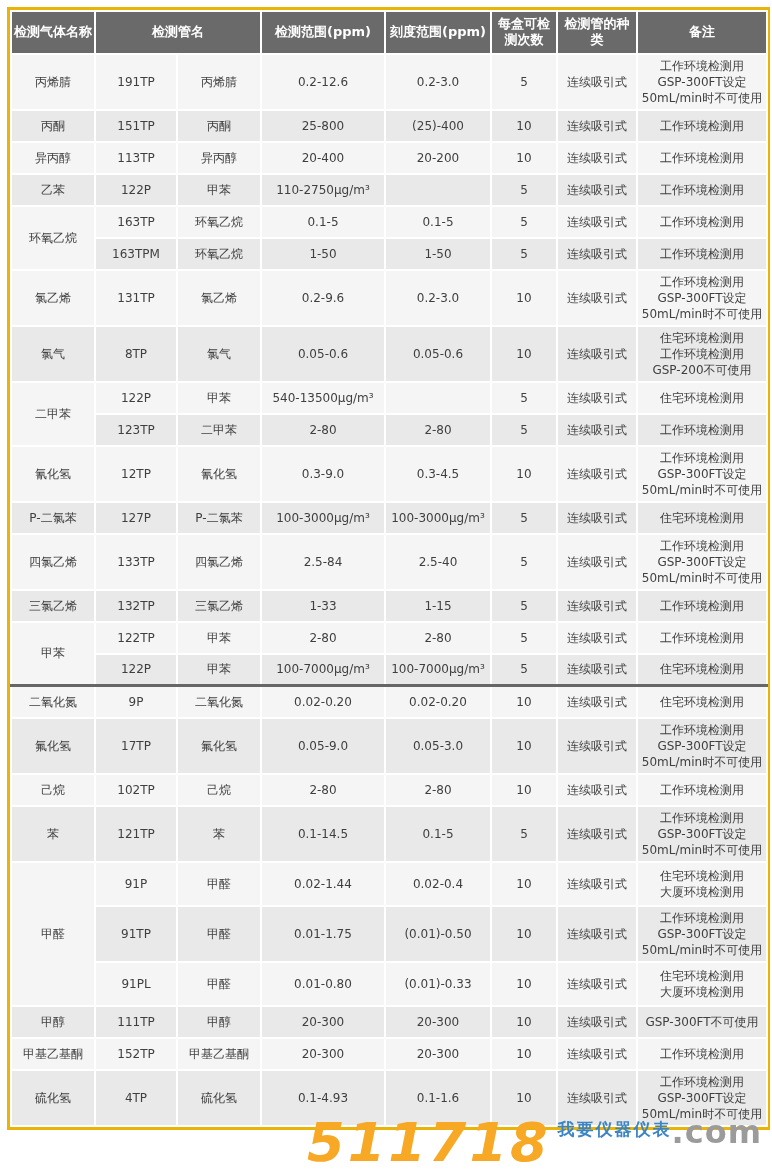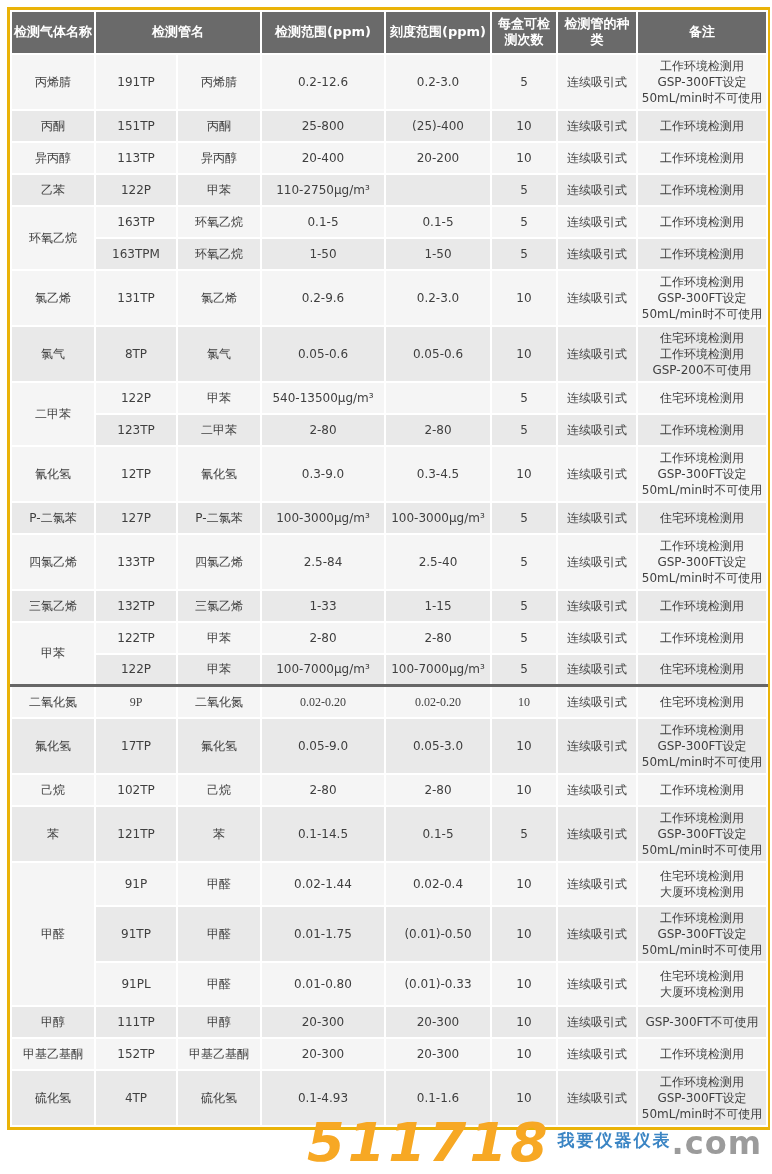--- a/index.html
+++ b/index.html
@@ -22,25 +22,25 @@
     border:2px solid #ffffff;text-align:center;vertical-align:middle;
     font-size:12px;color:#3f3f3f;padding:2px 3px;line-height:16px;
     overflow:hidden;
   }
   tr.light td{background:#f5f5f5;}
   tr.dark td{background:#e9e9e9;}
   td.gas{background:#e4e4e4;}
   tr.h1{height:32px;}
   tr.h2{height:44px;}
   tr.h3{height:56px;}
-  tr.section-start td{border-top:3px solid #666666;font-family:Liberation Serif, serif;}
+  tr.section-start td{border-top:3px solid #666666;}
   .remark-line{white-space:nowrap;}
   .footer-logo{
     position:absolute;right:10px;bottom:8px;
-    display:flex;align-items:center;gap:7px;cursor:pointer;
+    display:flex;align-items:flex-start;gap:7px;cursor:pointer;
   }
   .logo-num{
     color:#f7a824;font-size:54px;font-weight:bold;font-style:italic;
     line-height:0.85;letter-spacing:3px;
   }
   .logo-right{display:flex;flex-direction:row;align-items:flex-start;}
   .logo-slogan{
     color:#3b85c4;font-size:17px;font-weight:bold;letter-spacing:2px;
     line-height:1.1;margin-bottom:3px;
   }

